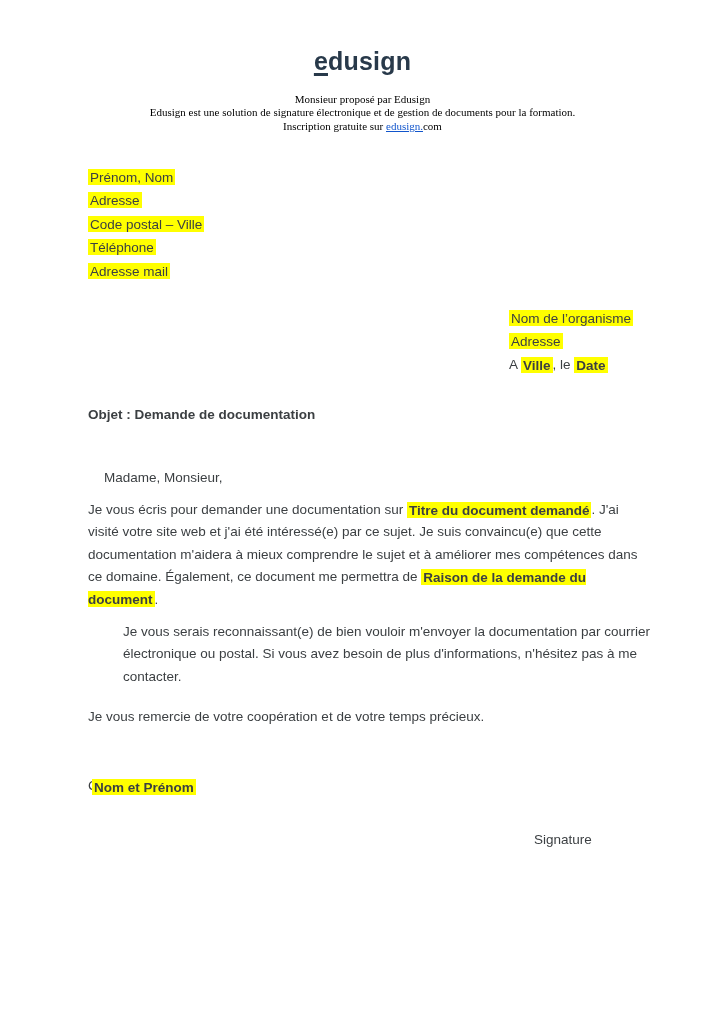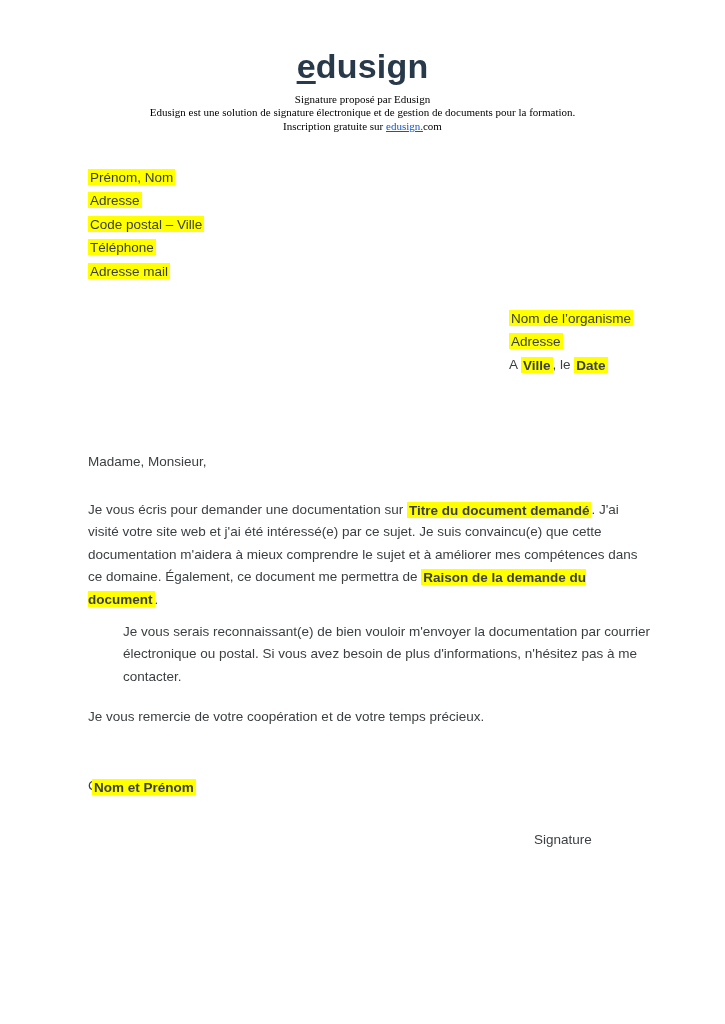--- a/index.html
+++ b/index.html
@@ -17,21 +17,21 @@
     background:#ffffff;
     color:var(--text);
     font-family:"Liberation Sans","DejaVu Sans",sans-serif;
     font-size:13.5px;
     overflow:hidden;
   }
   .logo{
     position:absolute;
     top:47px;left:0;width:100%;
     text-align:center;
-    font-size:34px;
+    font-size:25px;
     font-weight:600;
     letter-spacing:0.2px;
     color:var(--logo);
   }
   .logo-e{
     text-decoration:underline;
     text-decoration-thickness:3px;
     text-underline-offset:3px;
   }
   .header-note{
@@ -44,59 +44,60 @@
     color:#000000;
   }
   .header-note p{margin:0;}
   .link{color:var(--link);text-decoration:underline;cursor:pointer;}
   .sender{position:absolute;left:88px;top:168px;}
   .recipient{position:absolute;left:509px;top:309px;}
   .field-line{margin:0 0 6px 0;line-height:17.6px;white-space:nowrap;}
   .hl{background:var(--highlight);padding:0.5px 2px;}
   .bi{font-weight:bold;}
   .subject{position:absolute;left:88px;top:407px;margin:0;font-weight:bold;}
-  .salutation{position:absolute;left:88px;top:454px;margin:0;}
+  .salutation{position:absolute;left:88px;top:454px;margin:16px;}
   .par{
     position:absolute;left:88px;width:556px;margin:0;
     line-height:22.4px;
   }
   .p1{top:499px;}
   .p2{top:621px;margin-left:35px;}
   .p3{top:706px;}
   .closing-regards{position:absolute;left:88px;top:778px;margin:0;}
   .closing-name{position:absolute;left:88px;top:774px;margin:4px;line-height:17.6px;}
   .signature{position:absolute;left:522px;top:820px;margin:12px;}
 </style>
 </head>
 <body>
 
 <div class="page">
 
   <div class="logo"><span class="logo-e">e</span><span>dusign</span></div>
 
   <div class="header-note">
-    <p>Signature proposé par Edusign</p>
+    <p>Monsieur proposé par Edusign</p>
     <p>Edusign est une solution de signature électronique et de gestion de documents pour la formation.</p>
     <p><span>Inscription gratuite sur </span><a class="link">edusign.</a><span>com</span></p>
   </div>
 
   <div class="sender">
       <p class="field-line"><span class="hl">Prénom, Nom</span></p>
       <p class="field-line"><span class="hl">Adresse</span></p>
       <p class="field-line"><span class="hl">Code postal – Ville</span></p>
       <p class="field-line"><span class="hl">Téléphone</span></p>
       <p class="field-line"><span class="hl">Adresse mail</span></p>
     </div>
 
   <div class="recipient">
     <p class="field-line"><span class="hl">Nom de l’organisme</span></p>
     <p class="field-line"><span class="hl">Adresse</span></p>
     <p class="field-line"><span>A </span><span class="hl bi">Ville</span><span>, le </span><span class="hl bi">Date</span></p>
   </div>
 
+  <p class="subject">Objet : Demande de documentation</p>
 
   <p class="salutation">Madame, Monsieur,</p>
 
   <p class="par p1"><span>Je vous écris pour demander une documentation sur </span><span class="hl bi">Titre du document demandé</span><span>. J'ai visité votre site web et j'ai été intéressé(e) par ce sujet. Je suis convaincu(e) que cette documentation m'aidera à mieux comprendre le sujet et à améliorer mes compétences dans ce domaine. Également, ce document me permettra de </span><span class="hl bi">Raison de la demande du document</span><span>.</span></p>
   <p class="par p2"><span>Je vous serais reconnaissant(e) de bien vouloir m'envoyer la documentation par courrier électronique ou postal. Si vous avez besoin de plus d'informations, n'hésitez pas à me contacter.</span></p>
   <p class="par p3"><span>Je vous remercie de votre coopération et de votre temps précieux.</span></p>
 
   <p class="closing-regards">Cordialement,</p>
   <p class="closing-name"><span class="hl bi">Nom et Prénom</span></p>
 

